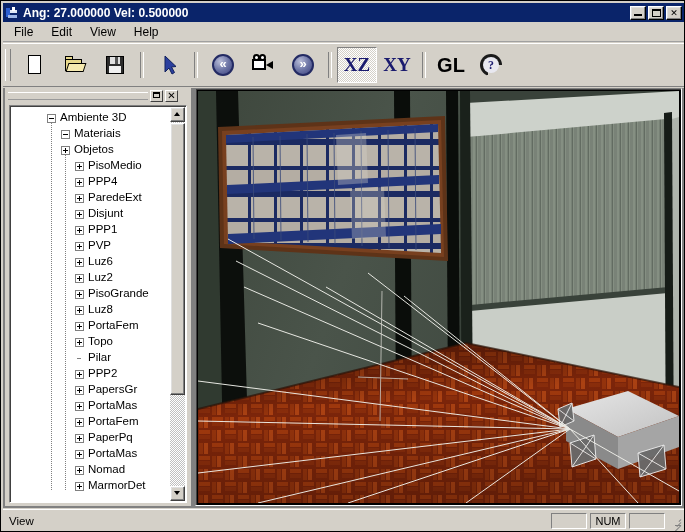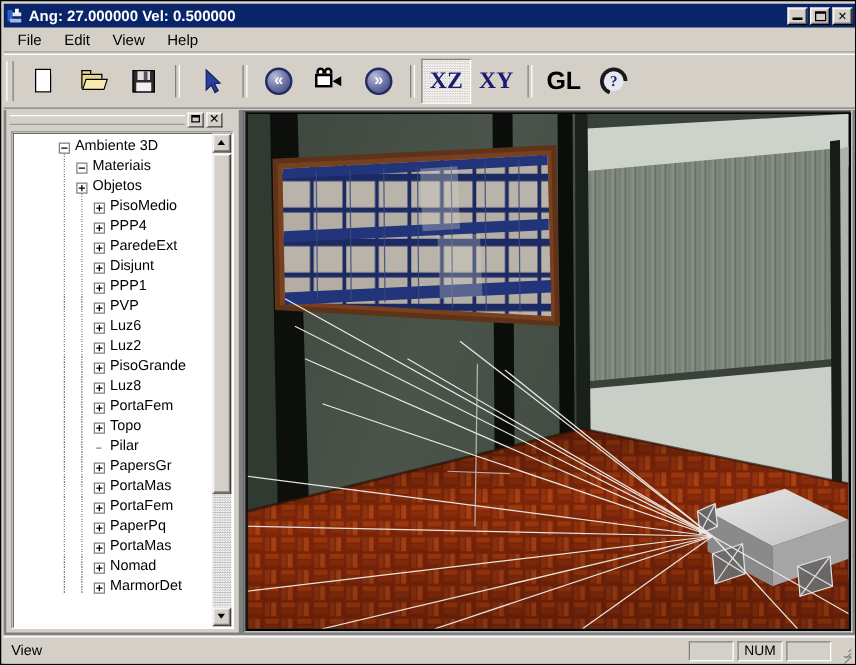--- a/index.html
+++ b/index.html
@@ -569,20 +569,27 @@
               <span style="display: inline-block; flex: 0 0 auto; width: 32px;"></span>
               <span class="tbox plus"></span>
               <span class="tlabel-txt">Topo</span>
             </div>
             <div class="tnode">
               <span class="tdots" style="left: 8px;"></span>
               <span class="tdots" style="left: 22px;"></span>
               <span style="display: inline-block; flex: 0 0 auto; width: 32px;"></span>
               <span class="tbox none"></span>
               <span class="tlabel-txt">Pilar</span>
+            </div>
+            <div class="tnode">
+              <span class="tdots" style="left: 8px;"></span>
+              <span class="tdots" style="left: 22px;"></span>
+              <span style="display: inline-block; flex: 0 0 auto; width: 32px;"></span>
+              <span class="tbox plus"></span>
+              <span class="tlabel-txt">PPP2</span>
             </div>
             <div class="tnode">
               <span class="tdots" style="left: 8px;"></span>
               <span class="tdots" style="left: 22px;"></span>
               <span style="display: inline-block; flex: 0 0 auto; width: 32px;"></span>
               <span class="tbox plus"></span>
               <span class="tlabel-txt">PapersGr</span>
             </div>
             <div class="tnode">
               <span class="tdots" style="left: 8px;"></span>

